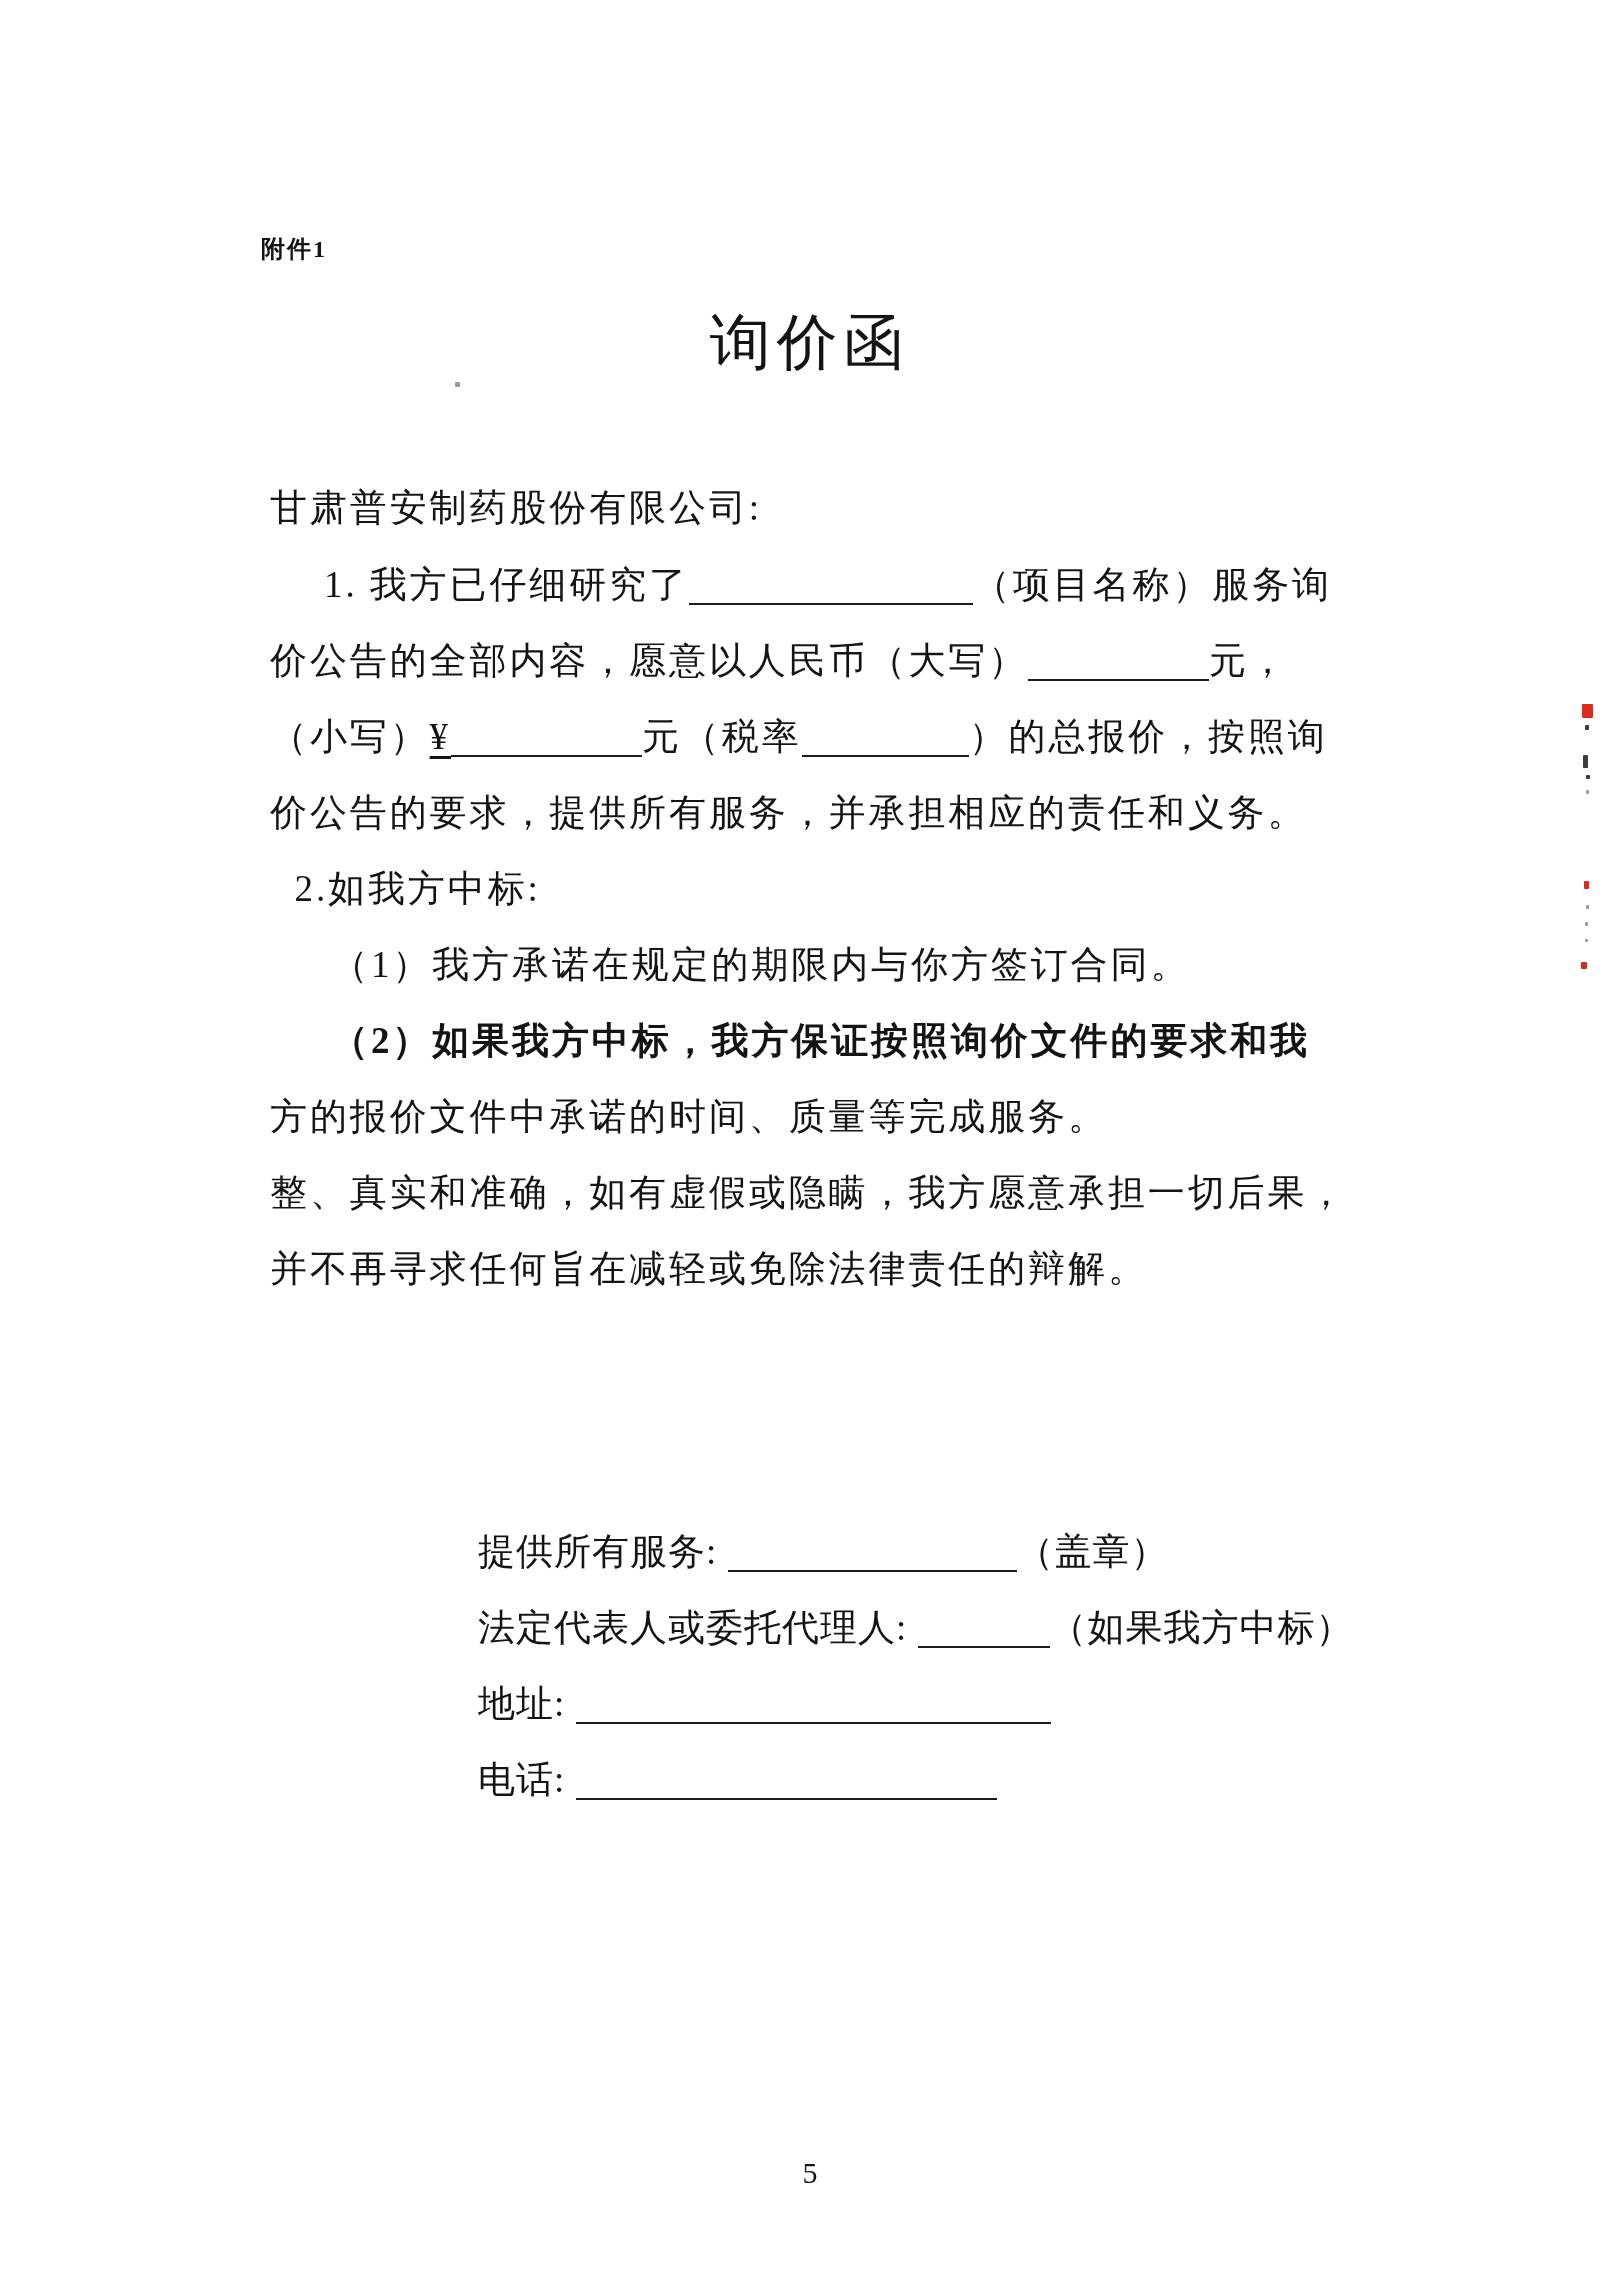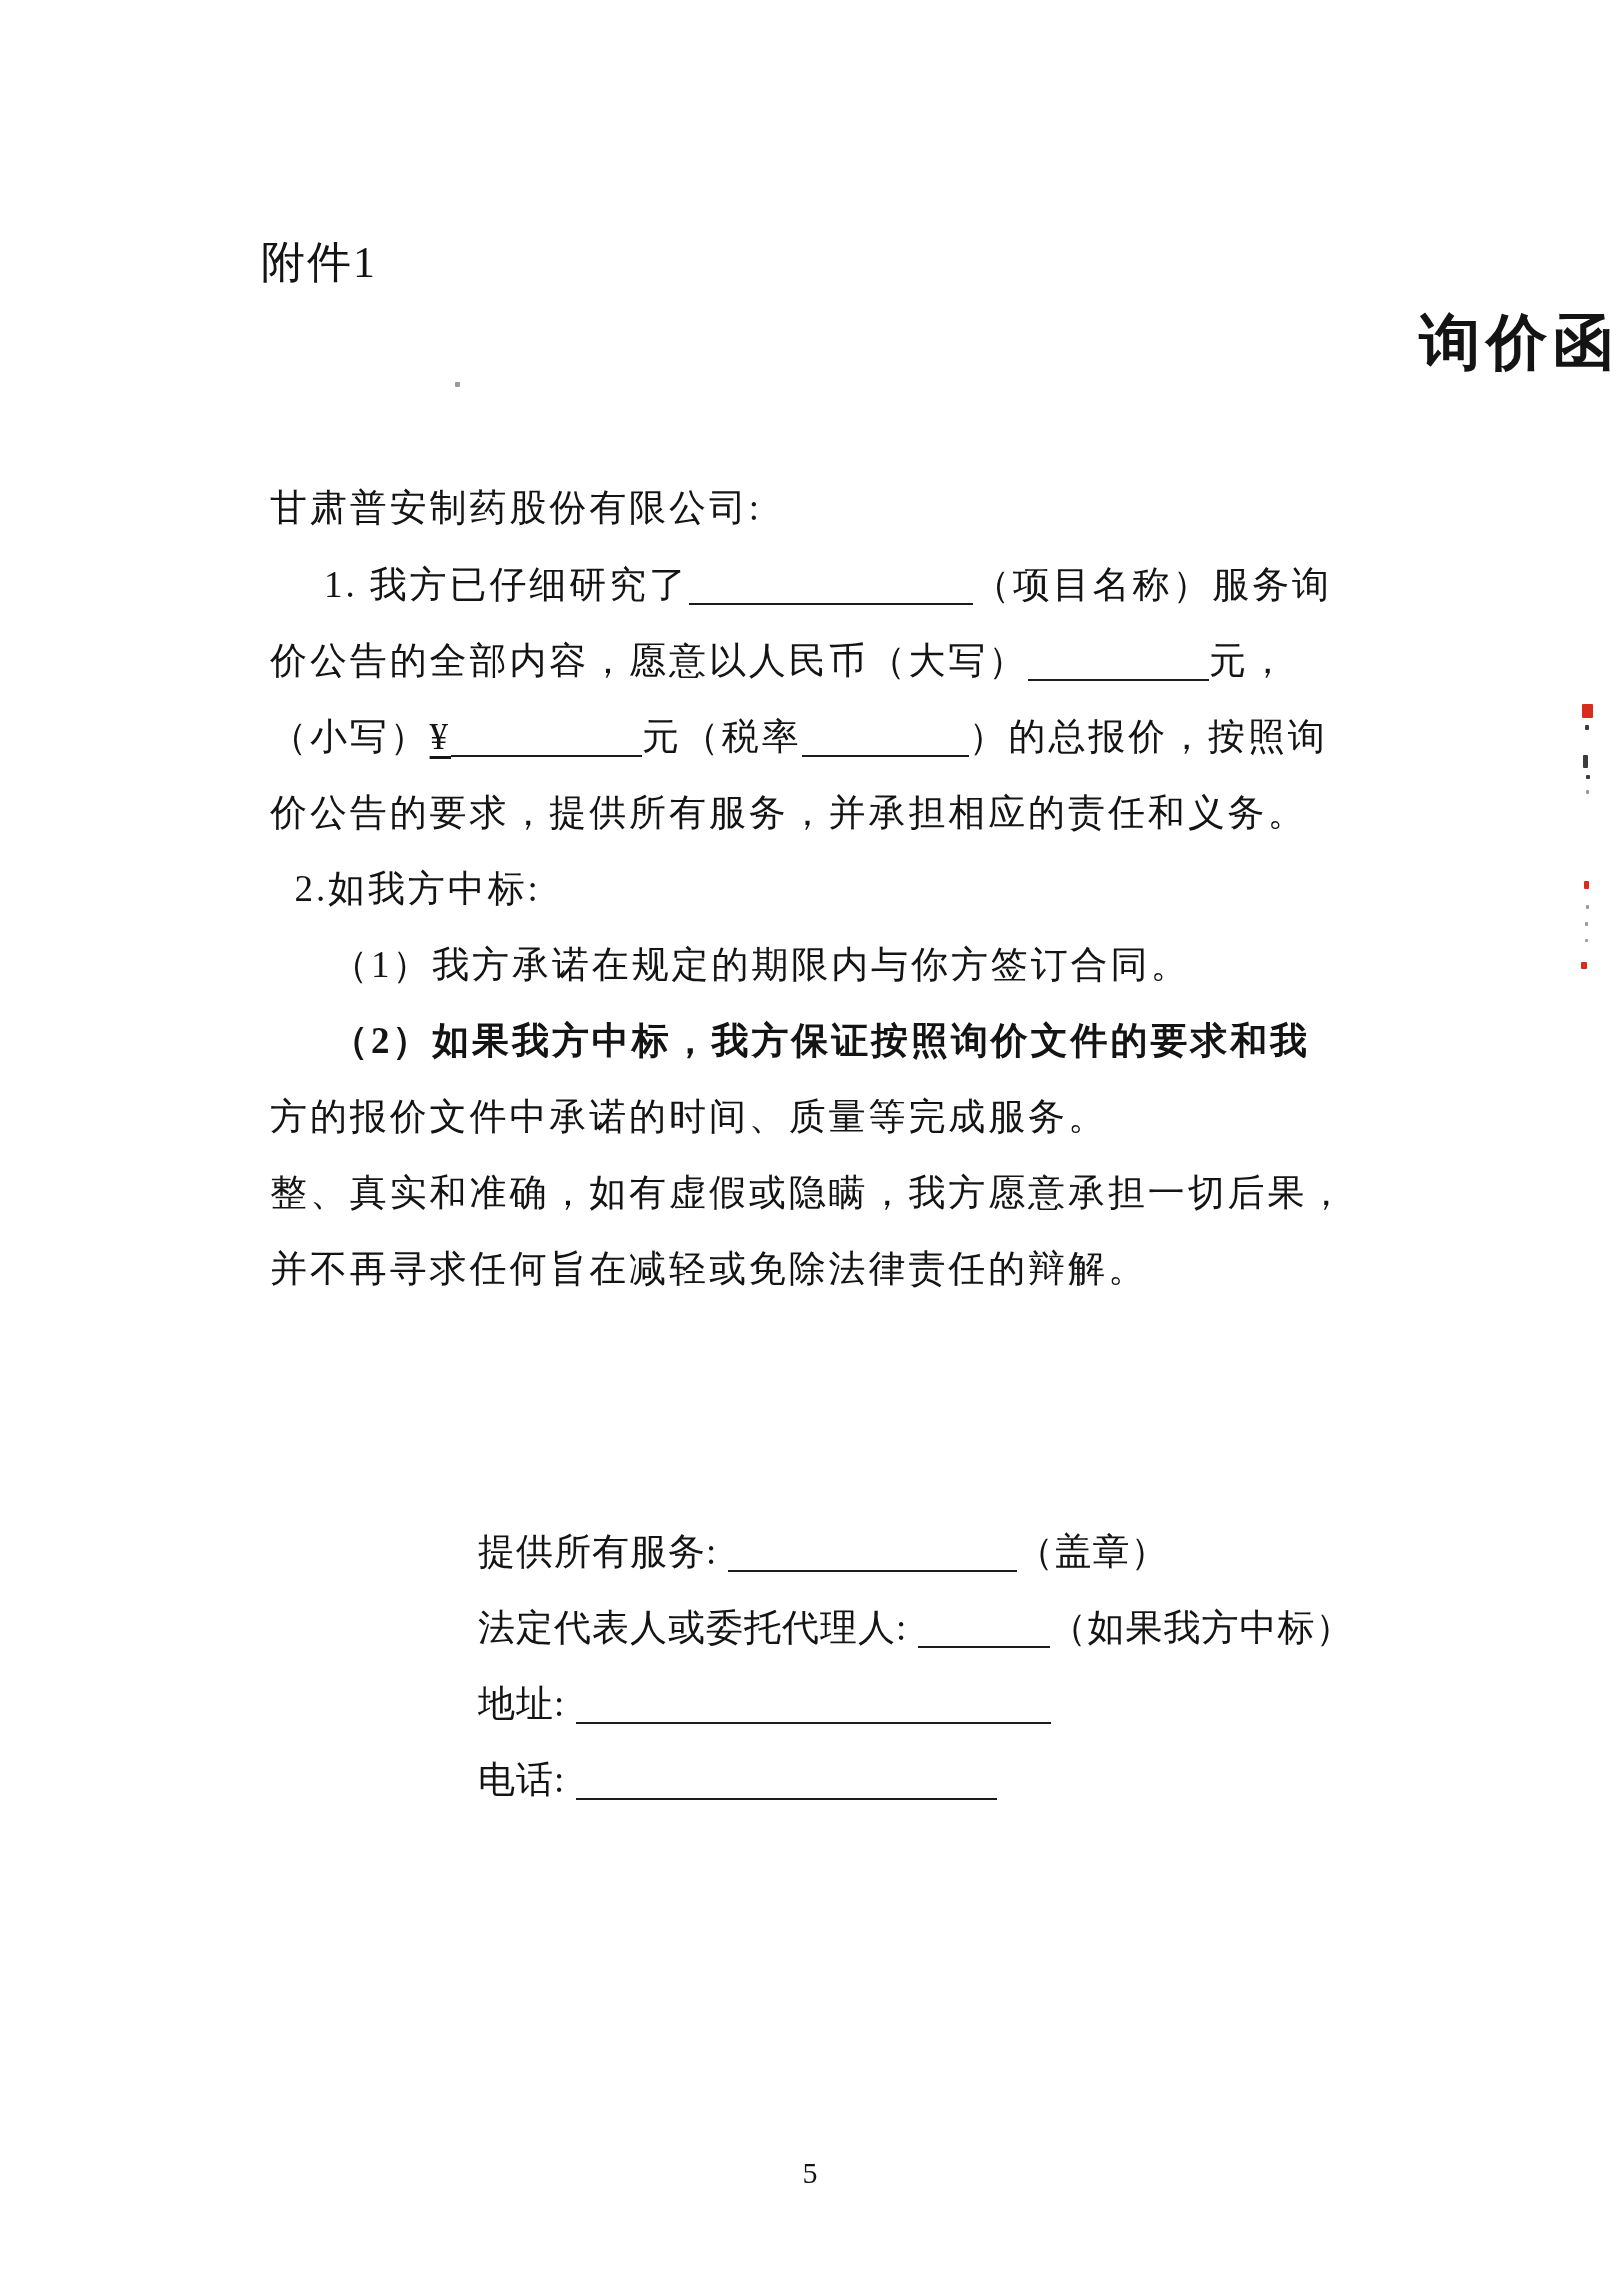--- a/index.html
+++ b/index.html
@@ -6,26 +6,26 @@
   .page{
     position:relative;
     width:1620px;height:2290px;
     background:#ffffff;
     font-family:"Liberation Serif","DejaVu Serif",serif;
     color:#141414;
     overflow:hidden;
   }
   .attachment{
     position:absolute;left:261px;top:233px;
-    font-size:44px;letter-spacing:2px;
+    font-size:24px;letter-spacing:2px;font-weight:bold;
   }
   .title{
     position:absolute;left:0;top:302px;width:100%;
-    margin:0;text-align:right;
-    font-size:61px;font-weight:700;letter-spacing:5.9px;
+    margin:0;text-align:center;
+    font-size:61px;font-weight:400;letter-spacing:5.9px;
   }
   .salutation{
     position:absolute;left:270px;top:470px;
     line-height:76px;font-size:37px;letter-spacing:2.9px;
     white-space:nowrap;
   }
   .body-block{
     position:absolute;left:270px;top:547px;
     font-size:37px;letter-spacing:2.9px;
   }

